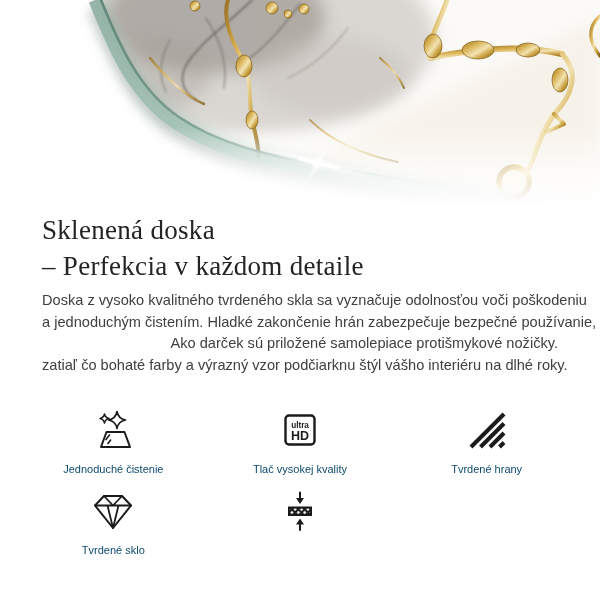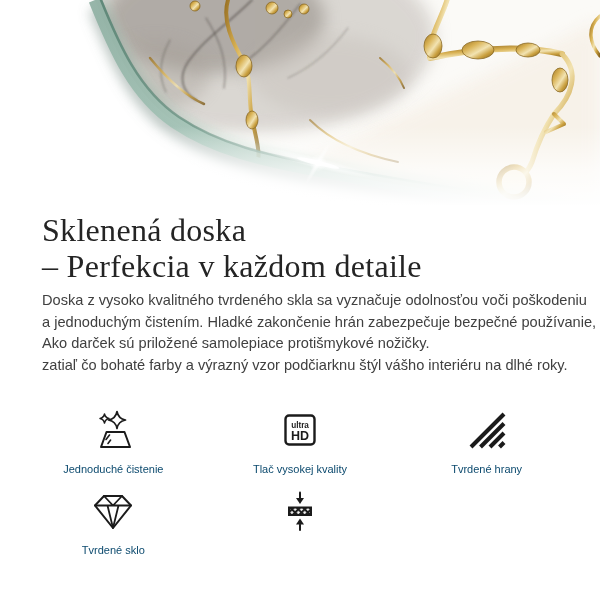--- a/index.html
+++ b/index.html
@@ -2,23 +2,23 @@
 <html><head>
 <meta charset="utf-8">
 <style>
   html,body{margin:0;padding:0;background:#ffffff;}
   body{width:600px;height:600px;overflow:hidden;font-family:"Liberation Sans",sans-serif;}
   .page{width:600px;height:600px;background:#fff;position:relative;}
   .hero{position:relative;width:600px;height:212px;overflow:hidden;background:#fff;}
   .hero svg{position:absolute;left:0;top:0;}
   .content{padding:0 42px;}
   h1{font-family:"Liberation Serif","DejaVu Serif",serif;font-weight:400;
-     font-size:32px;line-height:36px;letter-spacing:0.3px;color:#242424;margin:0 0 6px 0;}
+     font-size:27px;line-height:36px;letter-spacing:0.3px;color:#242424;margin:0 0 6px 0;}
   .desc{font-size:14.6px;line-height:21.5px;color:#404040;}
-  .desc div{white-space:nowrap;}
+  .desc div{white-space:nowrap;text-align:right;}
   .features{margin:30px -22px 0;display:grid;grid-template-columns:repeat(3,1fr);row-gap:10px;}
   .feature{display:flex;flex-direction:column;align-items:center;text-align:center;}
   .feature .icon{width:48px;height:48px;}
   .feature .label{margin-top:8px;font-size:11px;line-height:1.4;color:#0c4a6e;max-width:162px;}
   .icon svg text{font-family:"Liberation Sans",sans-serif;}
 </style>
 </head>
 <body>
 
 <div class="page">

